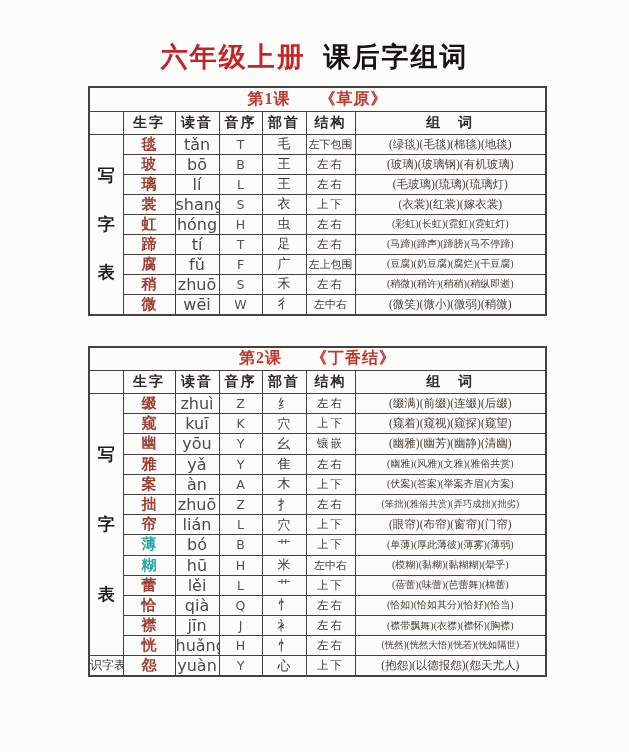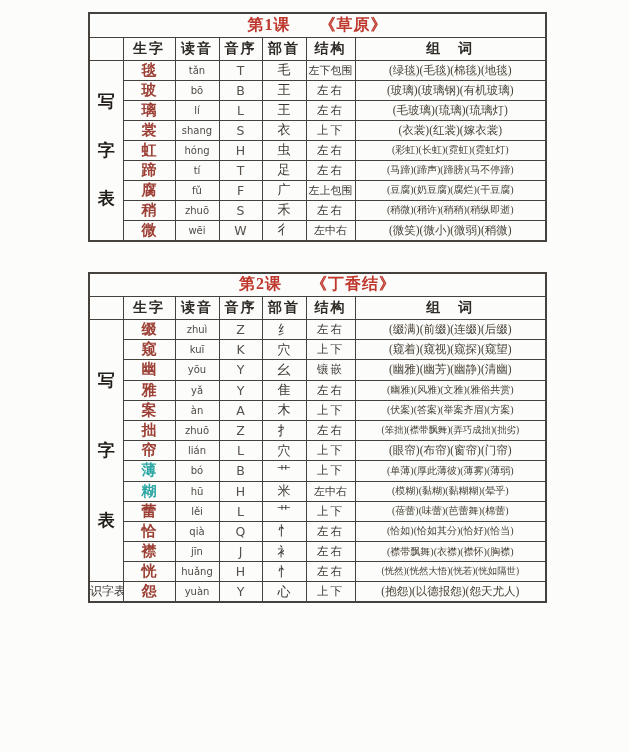--- a/index.html
+++ b/index.html
@@ -43,21 +43,21 @@
   }
   .lesson-row .book{margin-left:24px;}
   .cols-row th{
     height:23px;font-size:14px;font-weight:bold;color:var(--ink);letter-spacing:2px;
   }
   #table1 tbody tr{height:19.6px;}
   #table2 tbody tr{height:20.2px;}
 
   td.char{font-size:15px;font-weight:bold;color:var(--char-red);}
   td.char.teal{color:var(--char-teal);}
-  td.pinyin{font-family:"DejaVu Sans","Liberation Sans",sans-serif;font-size:10px;color:#4e4a45;}
+  td.pinyin{font-family:"DejaVu Sans","Liberation Sans",sans-serif;font-size:16px;color:#4e4a45;}
   td.initial{font-family:"DejaVu Sans","Liberation Sans",sans-serif;font-size:12.5px;color:#56514b;}
   td.radical{font-size:13px;color:#3c3833;}
   td.structure{font-size:11.5px;color:#3c3833;letter-spacing:2px;}
   td.structure.small{font-size:11px;letter-spacing:0;}
   td.words{font-size:11.5px;color:var(--words-ink);}
   td.words.small{font-size:10px;}
   td.words.tiny{font-size:9.4px;}
 
   td.vlabel{vertical-align:middle;}
   .vlabel-inner{
@@ -66,20 +66,24 @@
   }
   #table1 .vlabel-inner{height:172px;}
   #table2 .vlabel-inner{height:256px;}
   td.vlabel-small{font-size:12px;color:#3c3833;letter-spacing:0;}
 </style>
 </head>
 <body>
 
 <div class="page">
 
+  <div class="title">
+    <span class="red">六年级上册</span>
+    <span class="dark">课后字组词</span>
+  </div>
 
   <table id="table1">
     <colgroup>
       <col style="width:34px">
         <col style="width:52px">
         <col style="width:44px">
       <col style="width:43px">
         <col style="width:44px">
         <col style="width:49px">
       <col style="width:191px">
@@ -258,21 +262,21 @@
           <td class="radical">木</td>
           <td class="structure">上下</td>
           <td class="words small">(伏案)(答案)(举案齐眉)(方案)</td>
         </tr>
         <tr>
           <td class="char">拙</td>
           <td class="pinyin">zhuō</td>
           <td class="initial">Z</td>
           <td class="radical">扌</td>
           <td class="structure">左右</td>
-          <td class="words tiny">(笨拙)(襟带飘舞)(弄巧成拙)(拙劣)</td>
+          <td class="words tiny">(笨拙)(雅俗共赏)(弄巧成拙)(拙劣)</td>
         </tr>
         <tr>
           <td class="char">帘</td>
           <td class="pinyin">lián</td>
           <td class="initial">L</td>
           <td class="radical">穴</td>
           <td class="structure">上下</td>
           <td class="words">(眼帘)(布帘)(窗帘)(门帘)</td>
         </tr>
         <tr>

